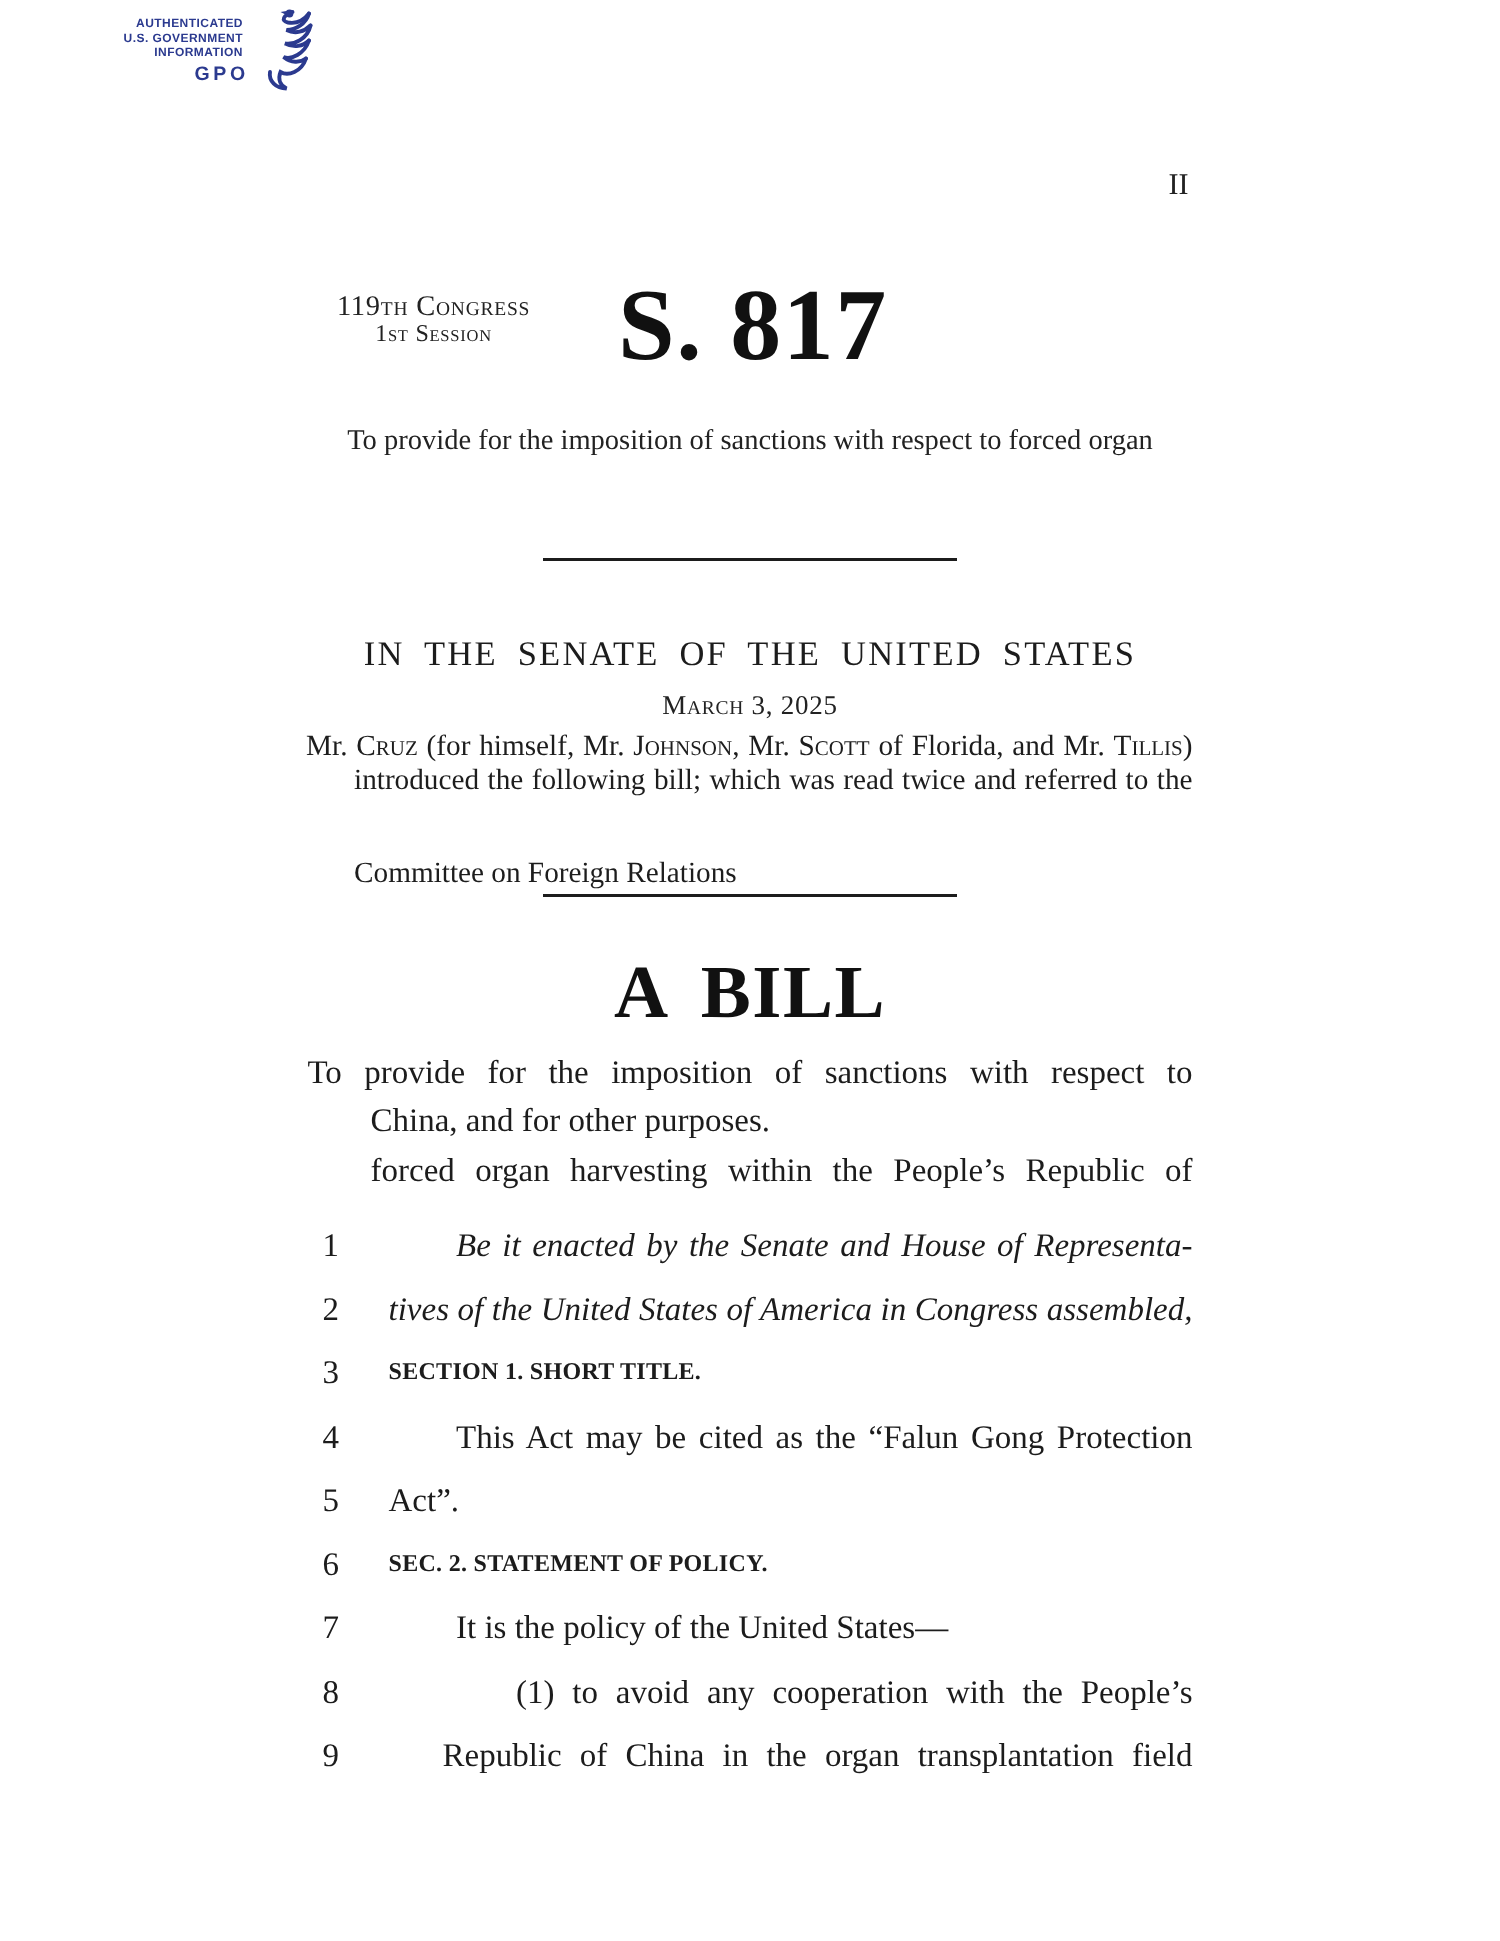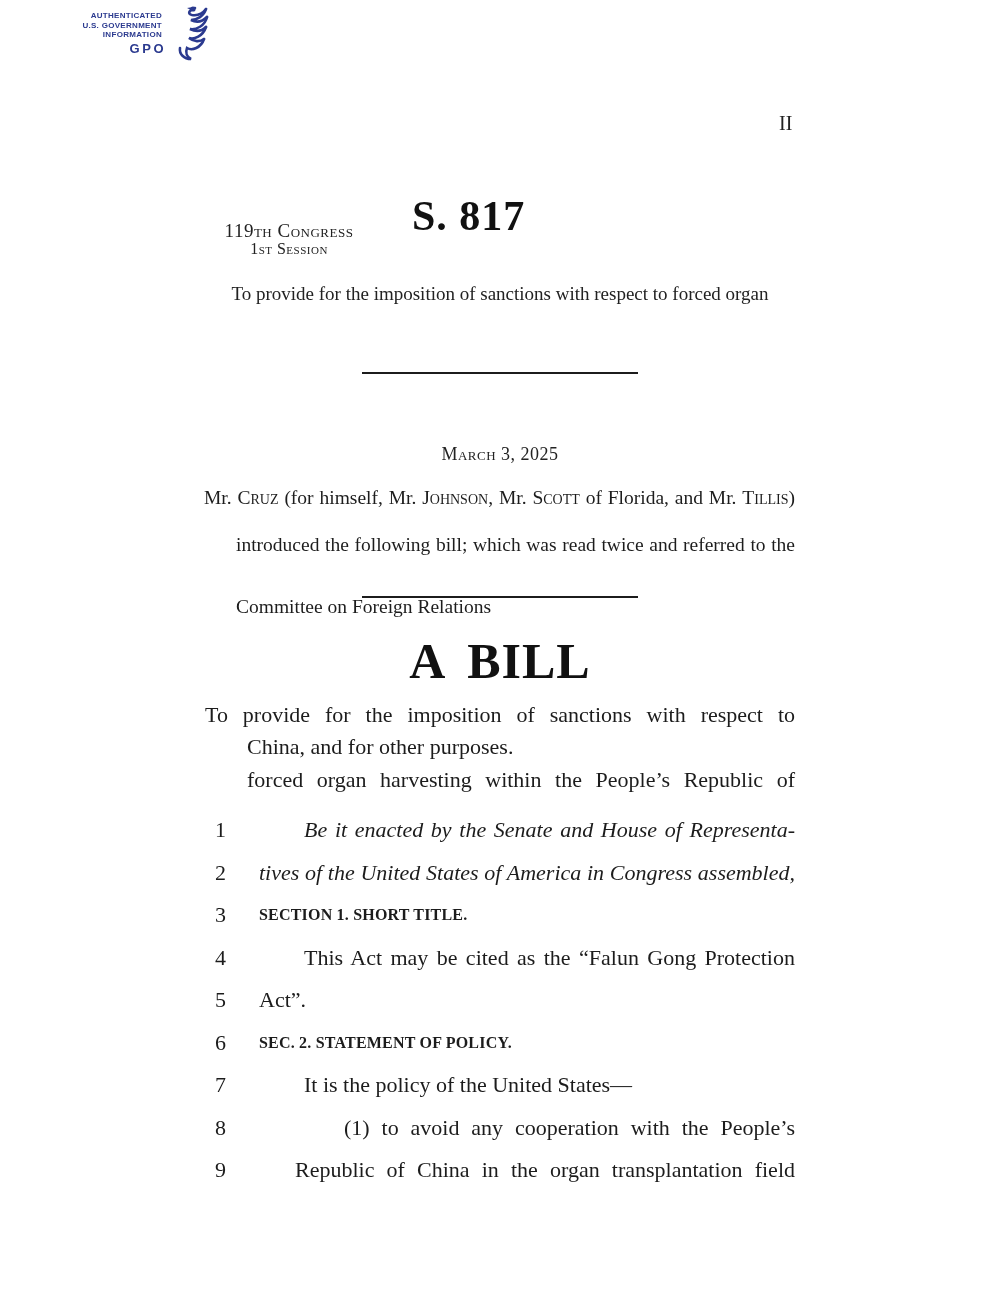--- a/index.html
+++ b/index.html
@@ -15,37 +15,37 @@
     font-size:8px;line-height:9.5px;color:#2b3a8f;letter-spacing:.3px;
   }
   .gpo-abbr{
     position:absolute;left:0;top:38px;width:96px;text-align:right;
     font-family:"Liberation Sans", sans-serif;font-weight:bold;
     font-size:13px;letter-spacing:2.5px;color:#2b3a8f;
   }
   .gpo-eagle{position:absolute;left:96px;top:0;}
   
   .calendar-no{position:absolute;left:779px;top:112px;font-size:20px;color:#222;}
-  .congress-block{position:absolute;left:206px;top:194px;width:166px;text-align:center;color:#222;margin-top:26px;}
+  .congress-block{position:absolute;left:206px;top:194px;width:166px;text-align:center;color:#222;}
   .congress-line{font-variant:small-caps;font-size:19px;line-height:21px;letter-spacing:.5px;}
   .session-line{font-variant:small-caps;font-size:16px;line-height:16px;letter-spacing:.5px;}
   .bill-number{
     position:absolute;left:412px;top:185px;width:300px;
-    font-size:42px;line-height:62px;font-weight:bold;color:#111;letter-spacing:1px;
+    font-size:68px;line-height:62px;font-weight:bold;color:#111;letter-spacing:1px;
   }
   
   .preamble{position:absolute;left:205px;top:283px;width:590px;text-align:center;
     font-size:19px;line-height:21.5px;color:#222;}
   
   .rule{position:absolute;left:362px;width:276px;height:2px;background:#1c1c1c;}
   .rule1{top:372px;} .rule2{top:596px;}
   
   .senate-heading{position:absolute;left:0;top:423px;width:1000px;text-align:center;
     font-size:23px;letter-spacing:1.5px;word-spacing:6px;color:#1c1c1c;}
-  .action-date{position:absolute;left:0;top:444px;width:1000px;text-align:center;
+  .action-date{position:absolute;left:0;top:460px;width:1000px;text-align:center;
     font-variant:small-caps;font-size:18px;letter-spacing:.5px;color:#222;}
   
   .sponsor{position:absolute;left:204px;top:487px;width:591px;
     font-size:19.5px;line-height:22.6px;color:#1d1d1d;}
   .sp-line{box-sizing:border-box;}
   .sp-line.just{text-align:justify;text-align-last:justify;}
   .sc{font-variant:small-caps;}
   
   .bill-title{position:absolute;left:0;top:636px;width:1000px;text-align:center;
     font-size:50px;line-height:50px;font-weight:bold;word-spacing:10px;letter-spacing:1px;color:#111;}
@@ -95,25 +95,26 @@
   </div>
 
   <div class="bill-number">S. 817</div>
 
   <div class="preamble">
       <div class="pre-line">To provide for the imposition of sanctions with respect to forced organ</div>
     </div>
 
   <div class="rule rule1"></div>
 
+  <div class="senate-heading">IN THE SENATE OF THE UNITED STATES</div>
   <div class="action-date">March 3, 2025</div>
 
   <div class="sponsor">
       <div class="sp-line just" style="padding-left: 0px;"><span>Mr. </span><span class="sc">Cruz</span><span> (for himself, Mr. </span><span class="sc">Johnson</span><span>, Mr. </span><span class="sc">Scott</span><span> of Florida, and Mr. </span><span class="sc">Tillis</span><span>)</span></div>
-      <div class="sp-line just" style="padding-left: 32px; margin-top: 24px;"><span>introduced the following bill; which was read twice and referred to the</span></div>
+      <div class="sp-line just" style="padding-left: 32px;"><span>introduced the following bill; which was read twice and referred to the</span></div>
       <div class="sp-line" style="padding-left: 32px; margin-top: 40px;"><span>Committee on Foreign Relations</span></div>
     </div>
 
   <div class="rule rule2"></div>
 
   <div class="bill-title">A BILL</div>
   <div class="long-title">
       <div class="lt-line just" style="padding-left: 0px;">To provide for the imposition of sanctions with respect to</div>
       <div class="lt-line" style="padding-left: 42px;">China, and for other purposes.</div>
       <div class="lt-line just" style="padding-left: 42px;">forced organ harvesting within the People’s Republic of</div>

